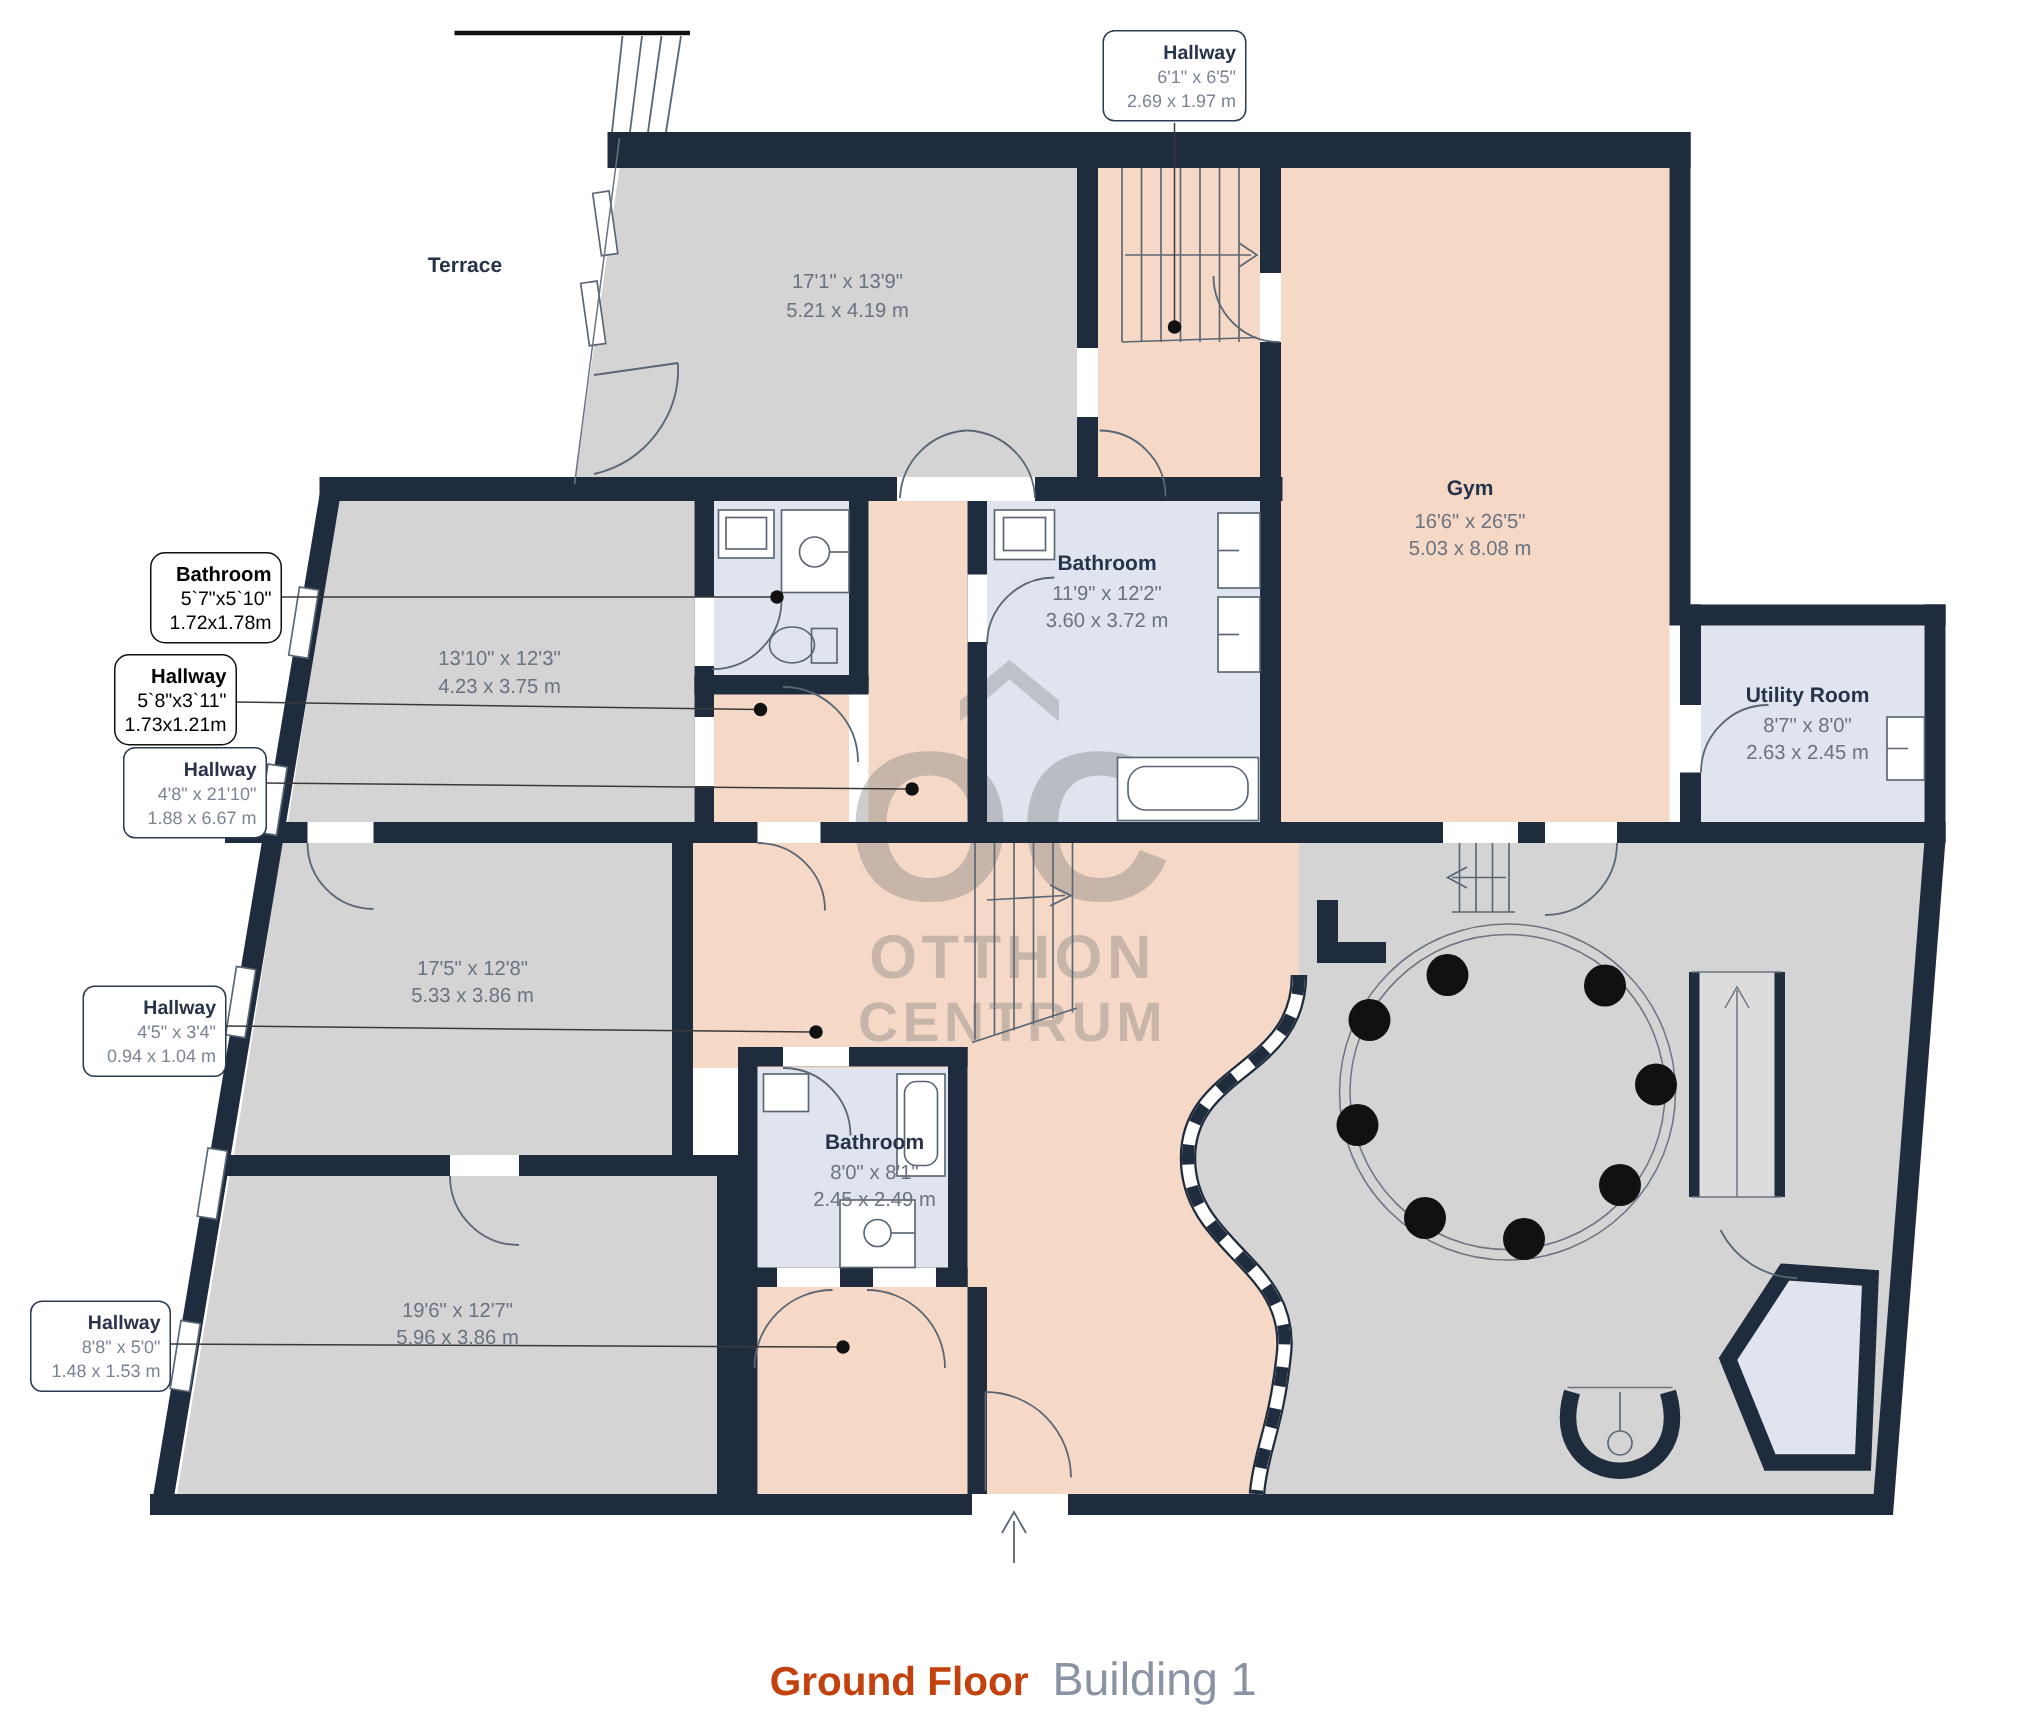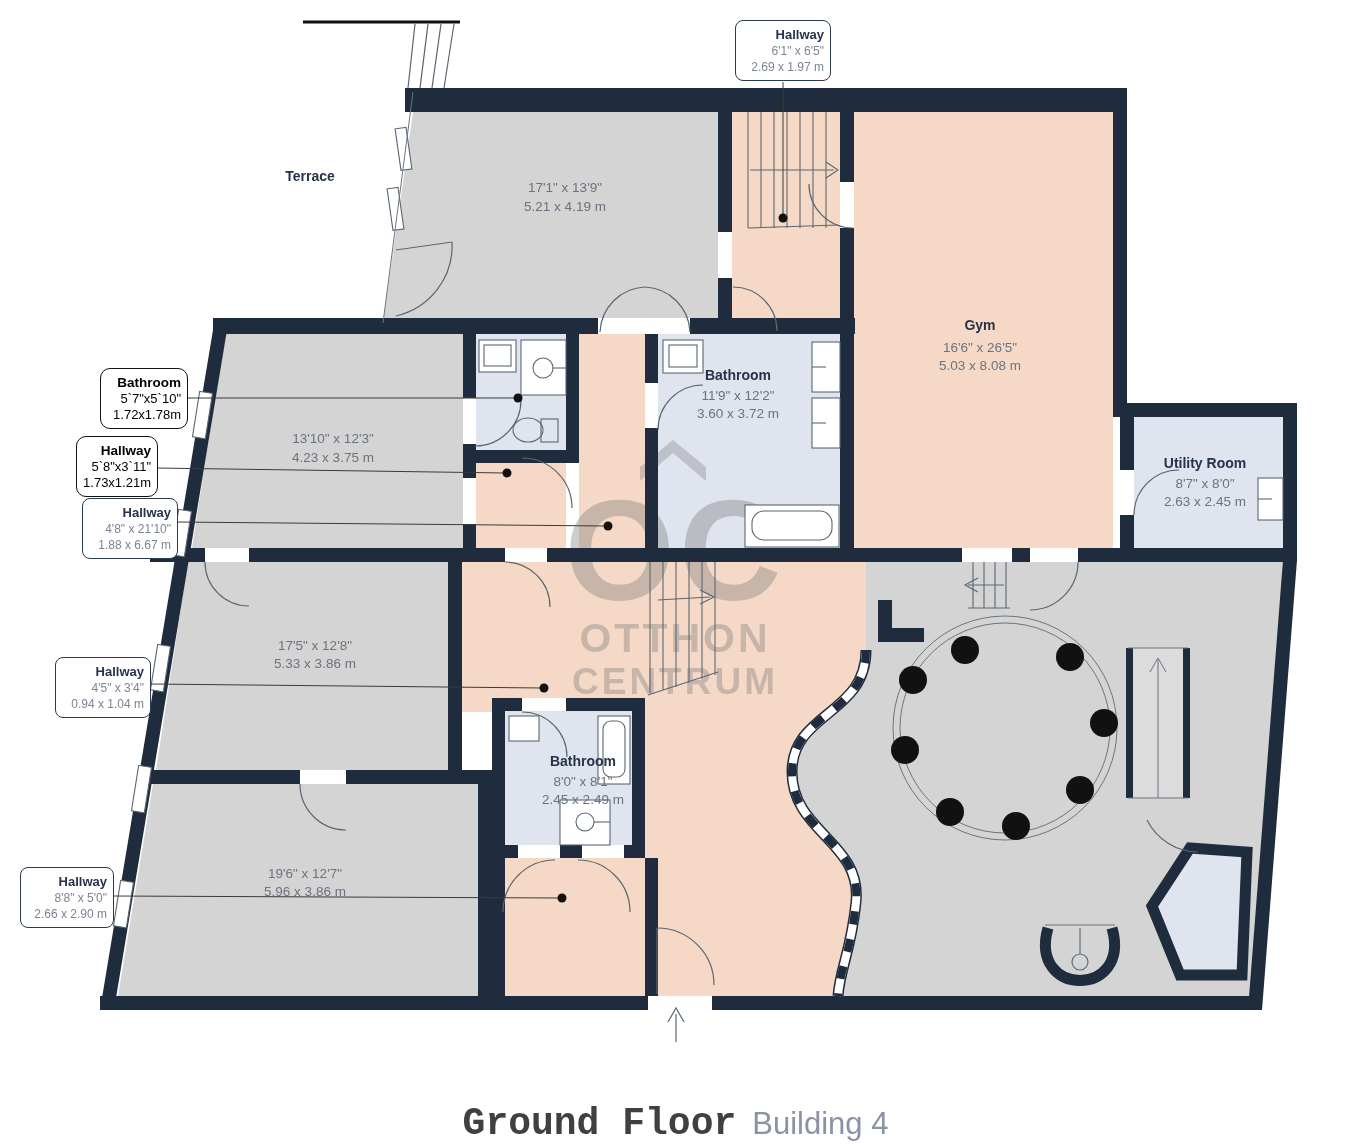--- a/index.html
+++ b/index.html
@@ -23,21 +23,21 @@
   .wm{fill:#7d7d7d;opacity:0.38;font-weight:bold;}
   .callout{position:absolute;background:#fff;border:1px solid #2b3a4d;border-radius:8px;
            text-align:right;padding:5px 6px;box-sizing:border-box;}
   .callout .ct{font-size:13px;font-weight:bold;color:#26334a;line-height:17px;}
   .callout .cd{font-size:12px;color:#7b8494;line-height:16px;}
   .callout.dark{border:1.6px solid #111;border-radius:10px;}
   .callout.dark .ct{color:#000;font-size:13.5px;}
   .callout.dark .cd{color:#000;font-size:13px;}
   .plan-title{position:absolute;left:0;top:1102px;width:100%;display:flex;
               justify-content:center;align-items:baseline;gap:16px;}
-  .plan-title .t1{font-size:38px;font-weight:bold;color:#404040;font-family:Liberation Mono, monospace;}
+  .plan-title .t1{font-size:27px;font-weight:bold;color:#c2410c;}
   .plan-title .t2{font-size:31px;color:#8a93a3;}
 </style>
 </head>
 <body>
 
 <svg width="1351" height="1145" viewBox="0 0 1351 1145">
 
   <polygon class="fg" points="413,112 718,112 718,318 383,323"></polygon>
 
   <polygon class="fg" points="225,334 463,334 463,548 192,548"></polygon>
@@ -328,19 +328,19 @@
   <div class="cd">1.88 x 6.67 m</div>
 </div>
 <div class="callout" style="left:55px;top:657px;width:96px;">
   <div class="ct">Hallway</div>
   <div class="cd">4'5" x 3'4"</div>
   <div class="cd">0.94 x 1.04 m</div>
 </div>
 <div class="callout" style="left:20px;top:867px;width:94px;">
   <div class="ct">Hallway</div>
   <div class="cd">8'8" x 5'0"</div>
-  <div class="cd">2.66 x 2.90 m</div>
+  <div class="cd">1.48 x 1.53 m</div>
 </div>
 
 <div class="plan-title">
   <span class="t1">Ground Floor</span>
-  <span class="t2">Building 4</span>
+  <span class="t2">Building 1</span>
 </div>
 
 </body></html>

